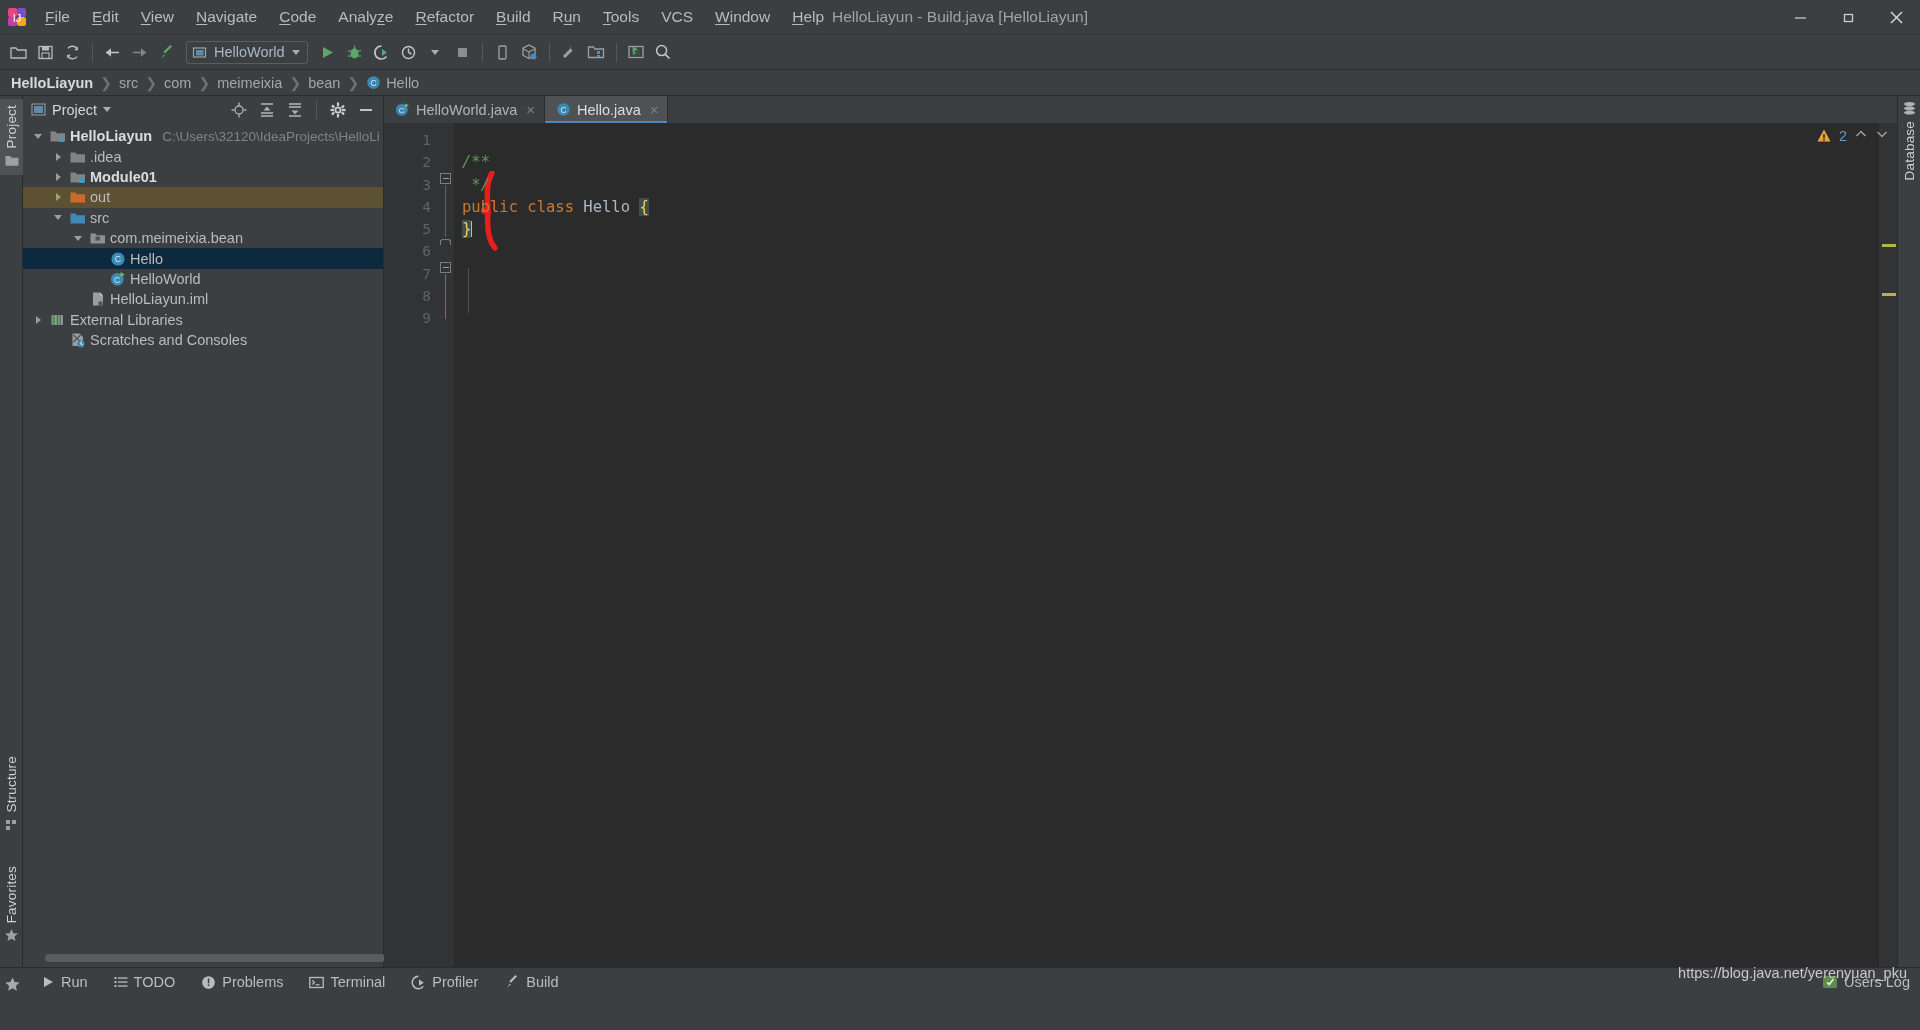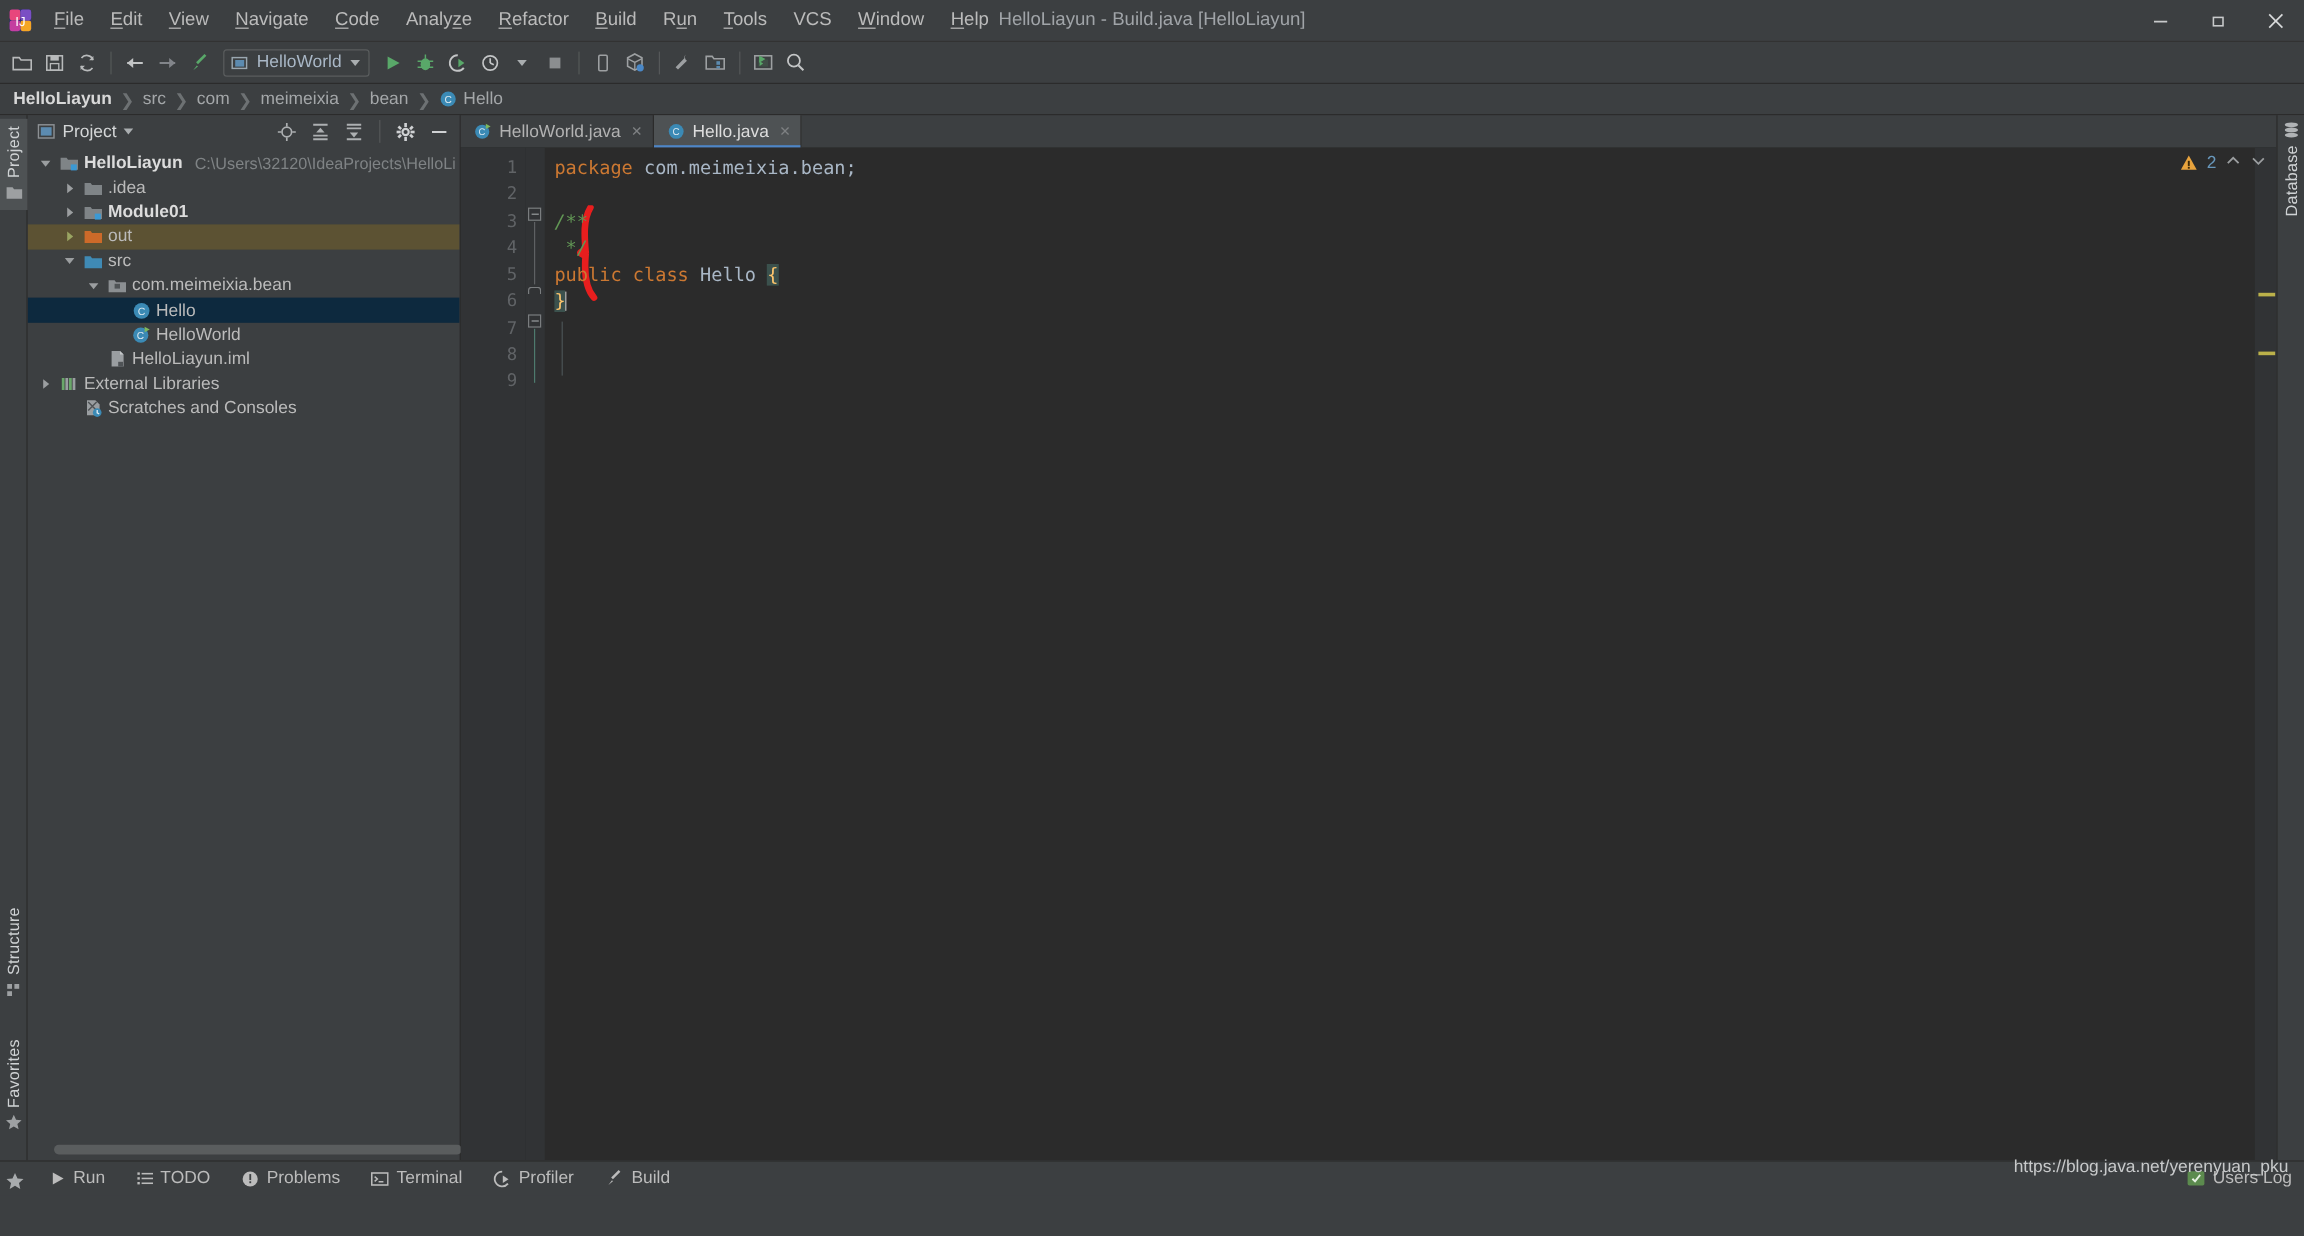--- a/index.html
+++ b/index.html
@@ -678,21 +678,20 @@
           <div class="fold-mark" style="top:139px"></div>
           <div class="fold-line" style="top:151px;height:45px;background:#4e7b6e"></div>
 
           <svg class="red-anno" width="40" height="90" viewBox="0 0 40 90">
             <path d="M16 2 C10 12, 11 26, 12 38 C6 39, 6 40, 12 42 C11 54, 11 68, 19 77" fill="none" stroke="#e81e1e" stroke-width="5.5" stroke-linecap="round"></path>
           </svg>
         </div>
 
         <div class="code-area">
           <div class="indent-guide" style="left:14px;top:145px;height:45px"></div>
-          <div class="cline"><span class="kw">package</span><span> com.meimeixia.bean;</span></div>
           <div class="cline"> </div>
           <div class="cline"><span class="cmt">/**</span></div>
           <div class="cline"><span class="cmt"> */</span></div>
           <div class="cline"><span class="kw">public</span> <span class="kw">class</span> <span class="cls-name">Hello</span> <span class="brace-hl">{</span></div>
           <div class="cline"><span class="brace-hl">}</span><span class="caret"></span></div>
           <div class="cline"> </div>
         </div>
 
         <div class="marker-col">
           <div class="mk" style="top:121px"></div>

